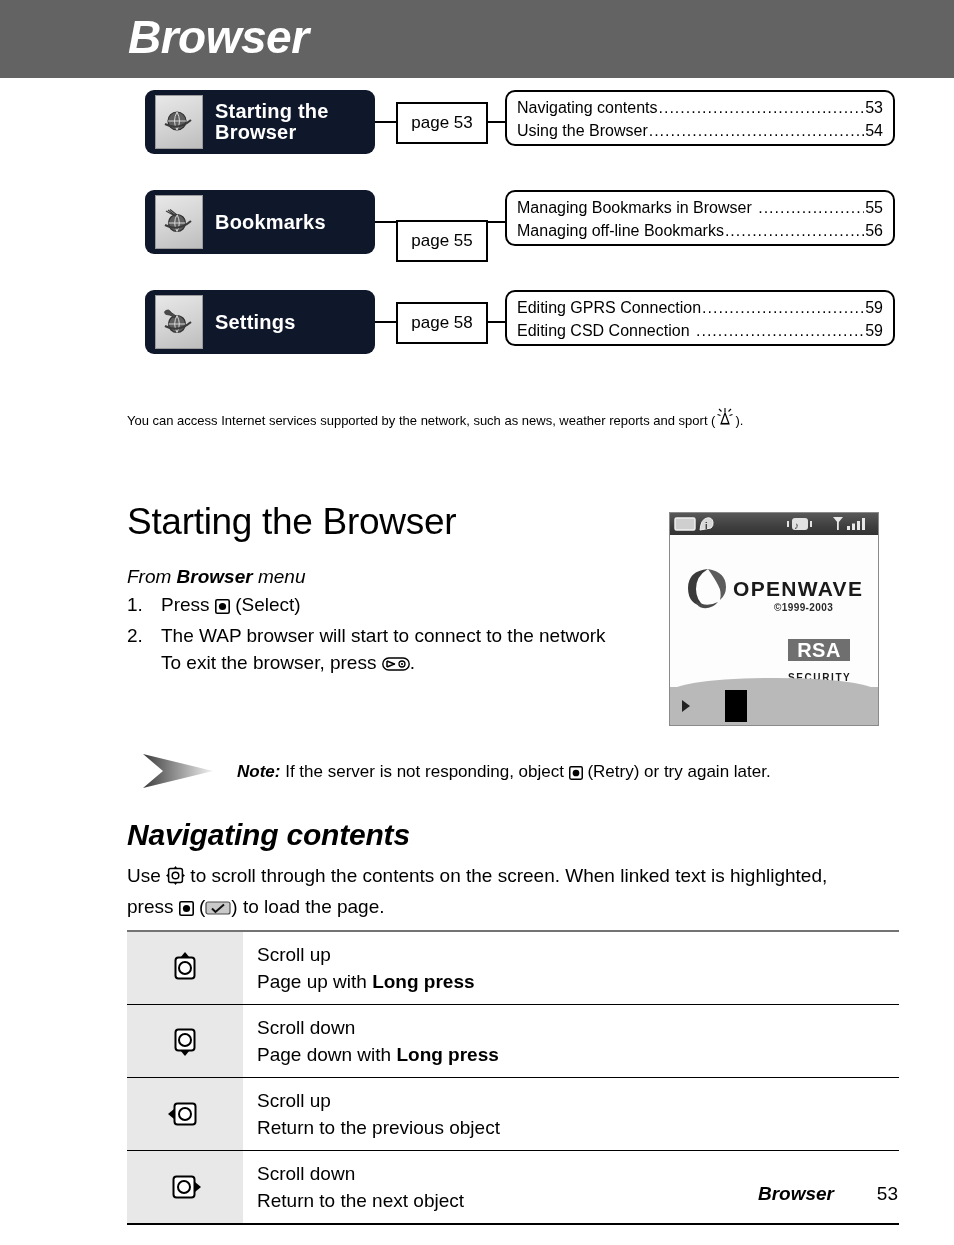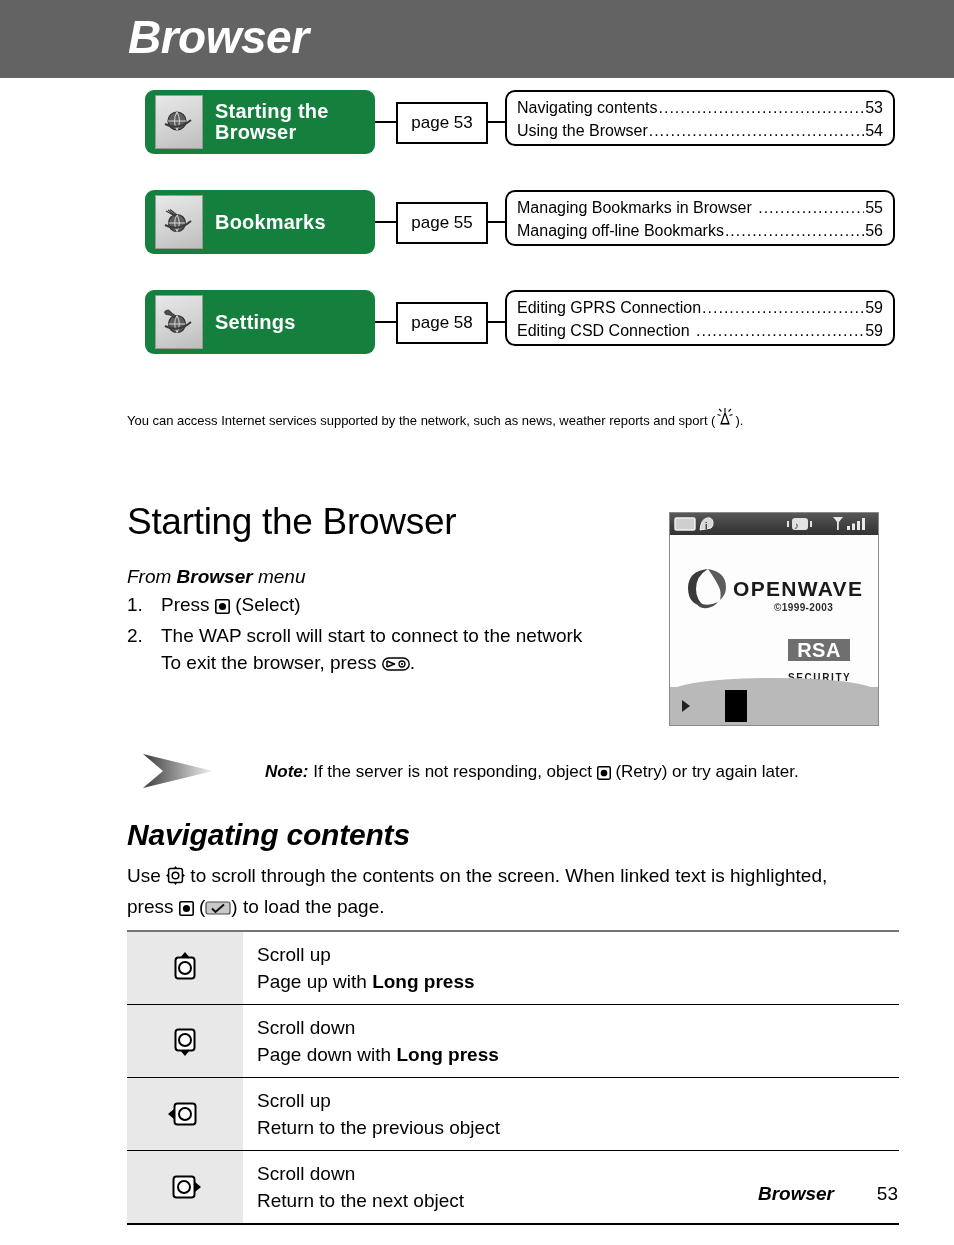--- a/index.html
+++ b/index.html
@@ -23,21 +23,21 @@
     color:#ffffff; letter-spacing:-0.5px;
   }
 
   
   .navmap{ position:absolute; left:0; top:90px; width:954px; }
   .navrow{ position:relative; height:100px; }
 
   .chapbox{
     position:absolute; left:145px; top:0;
     width:230px; height:64px;
-    background:#15803d; border-radius:9px;
+    background:#0f172a; border-radius:9px;
     display:flex; align-items:center;
   }
   .chapbox .icon-tile{
     width:46px; height:52px; margin-left:10px; flex:none;
     background:linear-gradient(160deg,#e8e8e8 0%,#d2d2d2 55%,#bdbdbd 100%);
     border:1px solid #9a9a9a;
     position:relative; overflow:hidden;
   }
   .icon-tile .globe{
     position:absolute; left:7px; top:13px; width:30px; height:26px;
@@ -150,21 +150,21 @@
   }
 
   
   .note{
     position:absolute; left:141px; top:748px; width:760px; height:46px;
   }
   .note .note-text{
     position:absolute; left:96px; top:12px;
     font-size:17px; line-height:23px;
   }
-  .note .note-text b{ font-weight:bold; font-style:italic;margin-left:28px; }
+  .note .note-text b{ font-weight:bold; font-style:italic; }
 
   
   .h2{
     position:absolute; left:127px; top:818px;
     font-size:30px; font-weight:bold; font-style:italic;
     letter-spacing:-0.2px;
   }
   .usetext{
     position:absolute; left:127px; top:862px; width:740px;
     font-size:19px; line-height:28px;
@@ -246,21 +246,21 @@
         <svg class="globe" viewBox="0 0 30 26">
           <ellipse cx="14" cy="14" rx="8.5" ry="8.5" fill="#5e5e5e" stroke="#2f2f2f" stroke-width="1.2"></ellipse>
           <path d="M5.5 14 h17 M14 5.5 q4.6 8.5 0 17 M14 5.5 q-4.6 8.5 0 17" stroke="#d8d8d8" stroke-width="1" fill="none"></path>
           <path d="M2 16 q13 7 26 -4" stroke="#3a3a3a" stroke-width="2" fill="none"></path>
           <path d="M3 2 l9 5 M5 1 l8 6 M7 0.5 l7 5.5" stroke="#3a3a3a" stroke-width="1.1" fill="none"></path>
         </svg>
       </div>
       <div class="chap-label">Bookmarks</div>
     </div>
     <div class="connector" style="left:375px; top:31px; width:22px;"></div>
-    <div class="pagebox" style="left:396px;">page 55</div>
+    <div class="pagebox" style="left:396px;margin-top:18px;">page 55</div>
     <div class="connector" style="left:486px; top:31px; width:20px;"></div>
     <div class="contentbox" style="left:505px;">
       <div class="toc-line">
         <span class="t">Managing Bookmarks in Browser</span>
         <span class="leader">&nbsp;.......................................................</span>
         <span class="pg">55</span>
       </div>
       <div class="toc-line">
         <span class="t">Managing off-line Bookmarks</span>
         <span class="leader">........................................................</span>
@@ -312,21 +312,21 @@
 <div class="steps">
   <div class="from"><span>From </span><b>Browser</b><span> menu</span></div>
   <ol>
     <li>
       <span class="num">1.</span><span>Press </span><span class="ikey"><svg width="15" height="15" viewBox="0 0 15 15">
             <rect x="0.8" y="0.8" width="13.4" height="13.4" rx="1.5" fill="#fff" stroke="#000" stroke-width="1.6"></rect>
             <circle cx="7.5" cy="7.5" r="3.6" fill="#000"></circle>
           </svg></span><span> (Select)</span>
     </li>
     <li>
-      <span class="num">2.</span><span>The WAP scroll will start to connect to the network</span><br>
+      <span class="num">2.</span><span>The WAP browser will start to connect to the network</span><br>
       <span>To exit the browser, press </span><span class="ikey"><svg width="28" height="16" viewBox="0 0 28 16">
             <rect x="0.8" y="2" width="26.4" height="12" rx="6" fill="#fff" stroke="#000" stroke-width="1.4"></rect>
             <path d="M5 5 l8 3.2 M5 11 l8 -3.2 M5 5 v6" stroke="#000" stroke-width="1.5" fill="none"></path>
             <circle cx="20" cy="8" r="3" fill="none" stroke="#000" stroke-width="1.3"></circle>
             <circle cx="20" cy="8" r="1.1" fill="#000"></circle>
           </svg></span><span>.</span>
     </li>
   </ol>
 </div>
 

